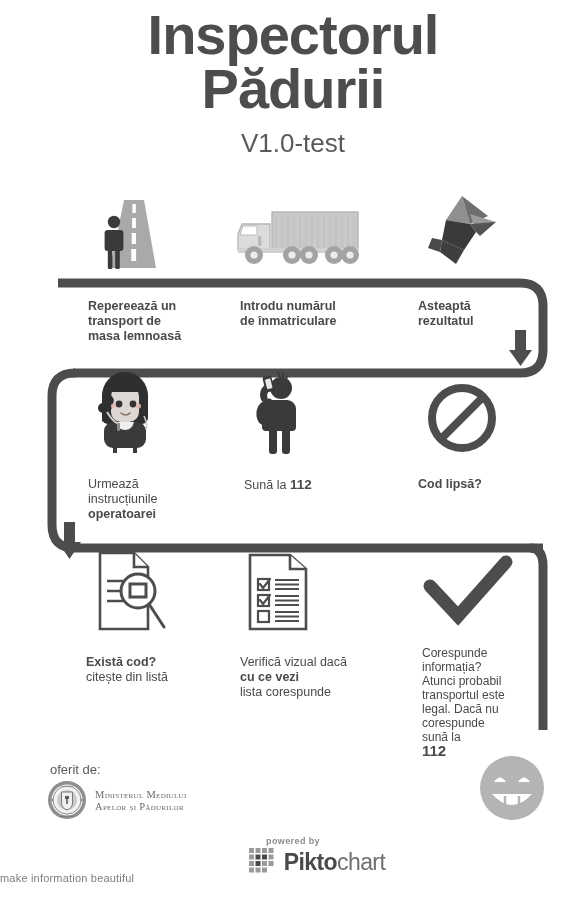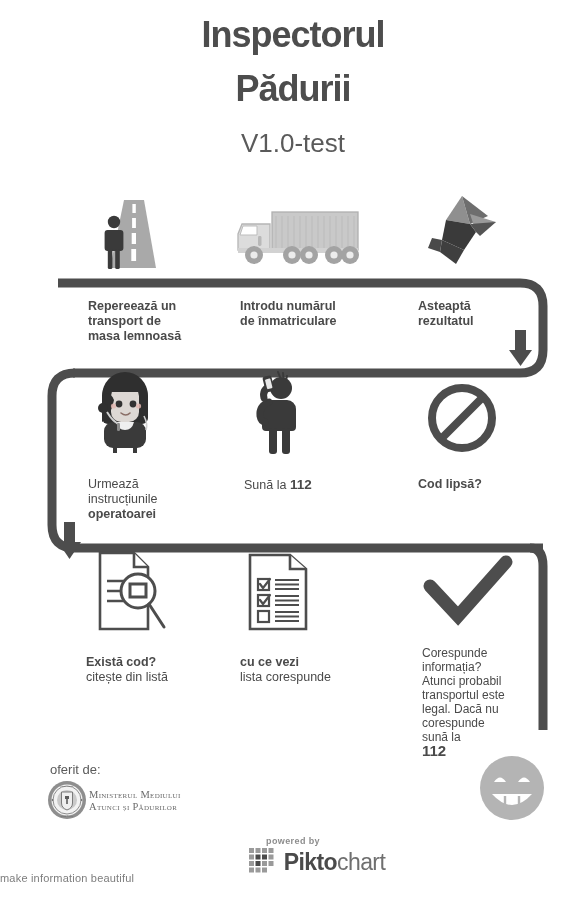--- a/index.html
+++ b/index.html
@@ -10,21 +10,21 @@
     color:#4a4a4a;
     overflow:hidden;
     position:relative;
   }
   #page{position:relative;width:586px;height:900px;}
 
   
   .title{
     position:absolute;left:0;top:8px;width:586px;
     text-align:center;
-    font-size:36px;line-height:54px;
+    font-size:56px;line-height:54px;
     font-weight:bold;
     letter-spacing:-1px;
     color:#4d4d4d;
   }
   .title .l2{display:block;}
   .subtitle{
     position:absolute;left:0;top:128px;width:586px;
     text-align:center;
     font-size:26px;font-weight:normal;color:#5a5a5a;
     letter-spacing:0px;
@@ -46,21 +46,21 @@
 
   
   .offered{
     position:absolute;left:50px;top:762px;
     font-size:13px;color:#5a5a5a;
   }
   .seal{
     position:absolute;left:47px;top:780px;width:40px;height:40px;
   }
   .ministry{
-    position:absolute;left:89px;top:789px;
+    position:absolute;left:95px;top:789px;
     font-family:"Liberation Serif", serif;
     font-size:10.5px;line-height:12px;
     color:#6b6b6b;
     font-variant:small-caps;
     letter-spacing:0.3px;
   }
   .smiley{position:absolute;left:476px;top:752px;width:72px;height:72px;}
 
   .powered{
     position:absolute;left:0;top:836px;width:586px;text-align:center;
@@ -299,20 +299,21 @@
     <svg viewBox="0 0 96 84" width="96" height="84">
       <path d="M10,36 L38,66 L86,12" fill="none" stroke="#4d4d4d" stroke-width="13" stroke-linecap="round" stroke-linejoin="miter"></path>
     </svg>
   </div>
 
   <div class="label" style="left:86px;top:655px;width:150px;">
     <div style="font-weight:bold;">Există cod?</div>
     <div>citește din listă</div>
   </div>
   <div class="label" style="left:240px;top:655px;width:160px;">
+    <div>Verifică vizual dacă</div>
     <div style="font-weight:bold;">cu ce vezi</div>
     <div>lista corespunde</div>
   </div>
   <div class="label small" style="left:422px;top:646px;width:104px;">
     <div>Corespunde</div>
     <div>informația?</div>
     <div>Atunci probabil</div>
     <div>transportul este</div>
     <div>legal. Dacă nu</div>
     <div>corespunde</div>
@@ -334,21 +335,21 @@
       <text x="20" y="36.6" text-anchor="middle">ROMÂNIEI</text>
     </g>
     <g fill="#6f6f6f">
       <circle cx="5.5" cy="20" r="0.9"></circle>
         <circle cx="34.5" cy="20" r="0.9"></circle>
     </g>
   </svg>
 
   <div class="ministry">
     <div>Ministerul Mediului</div>
-    <div>Atunci și Pădurilor</div>
+    <div>Apelor și Pădurilor</div>
   </div>
 
   <svg class="smiley" viewBox="0 0 72 72">
     <circle cx="36" cy="36" r="32" fill="#b4b4b4"></circle>
     <path d="M18,30 q6,-9 12,0" fill="#ffffff"></path>
     <path d="M42,30 q6,-9 12,0" fill="#ffffff"></path>
     <path d="M16,42 q20,22 40,0 z" fill="#ffffff"></path>
     <g stroke="#b4b4b4" stroke-width="2.4">
       <line x1="29" y1="44" x2="29" y2="57"></line>
       <line x1="43" y1="44" x2="43" y2="57"></line>

